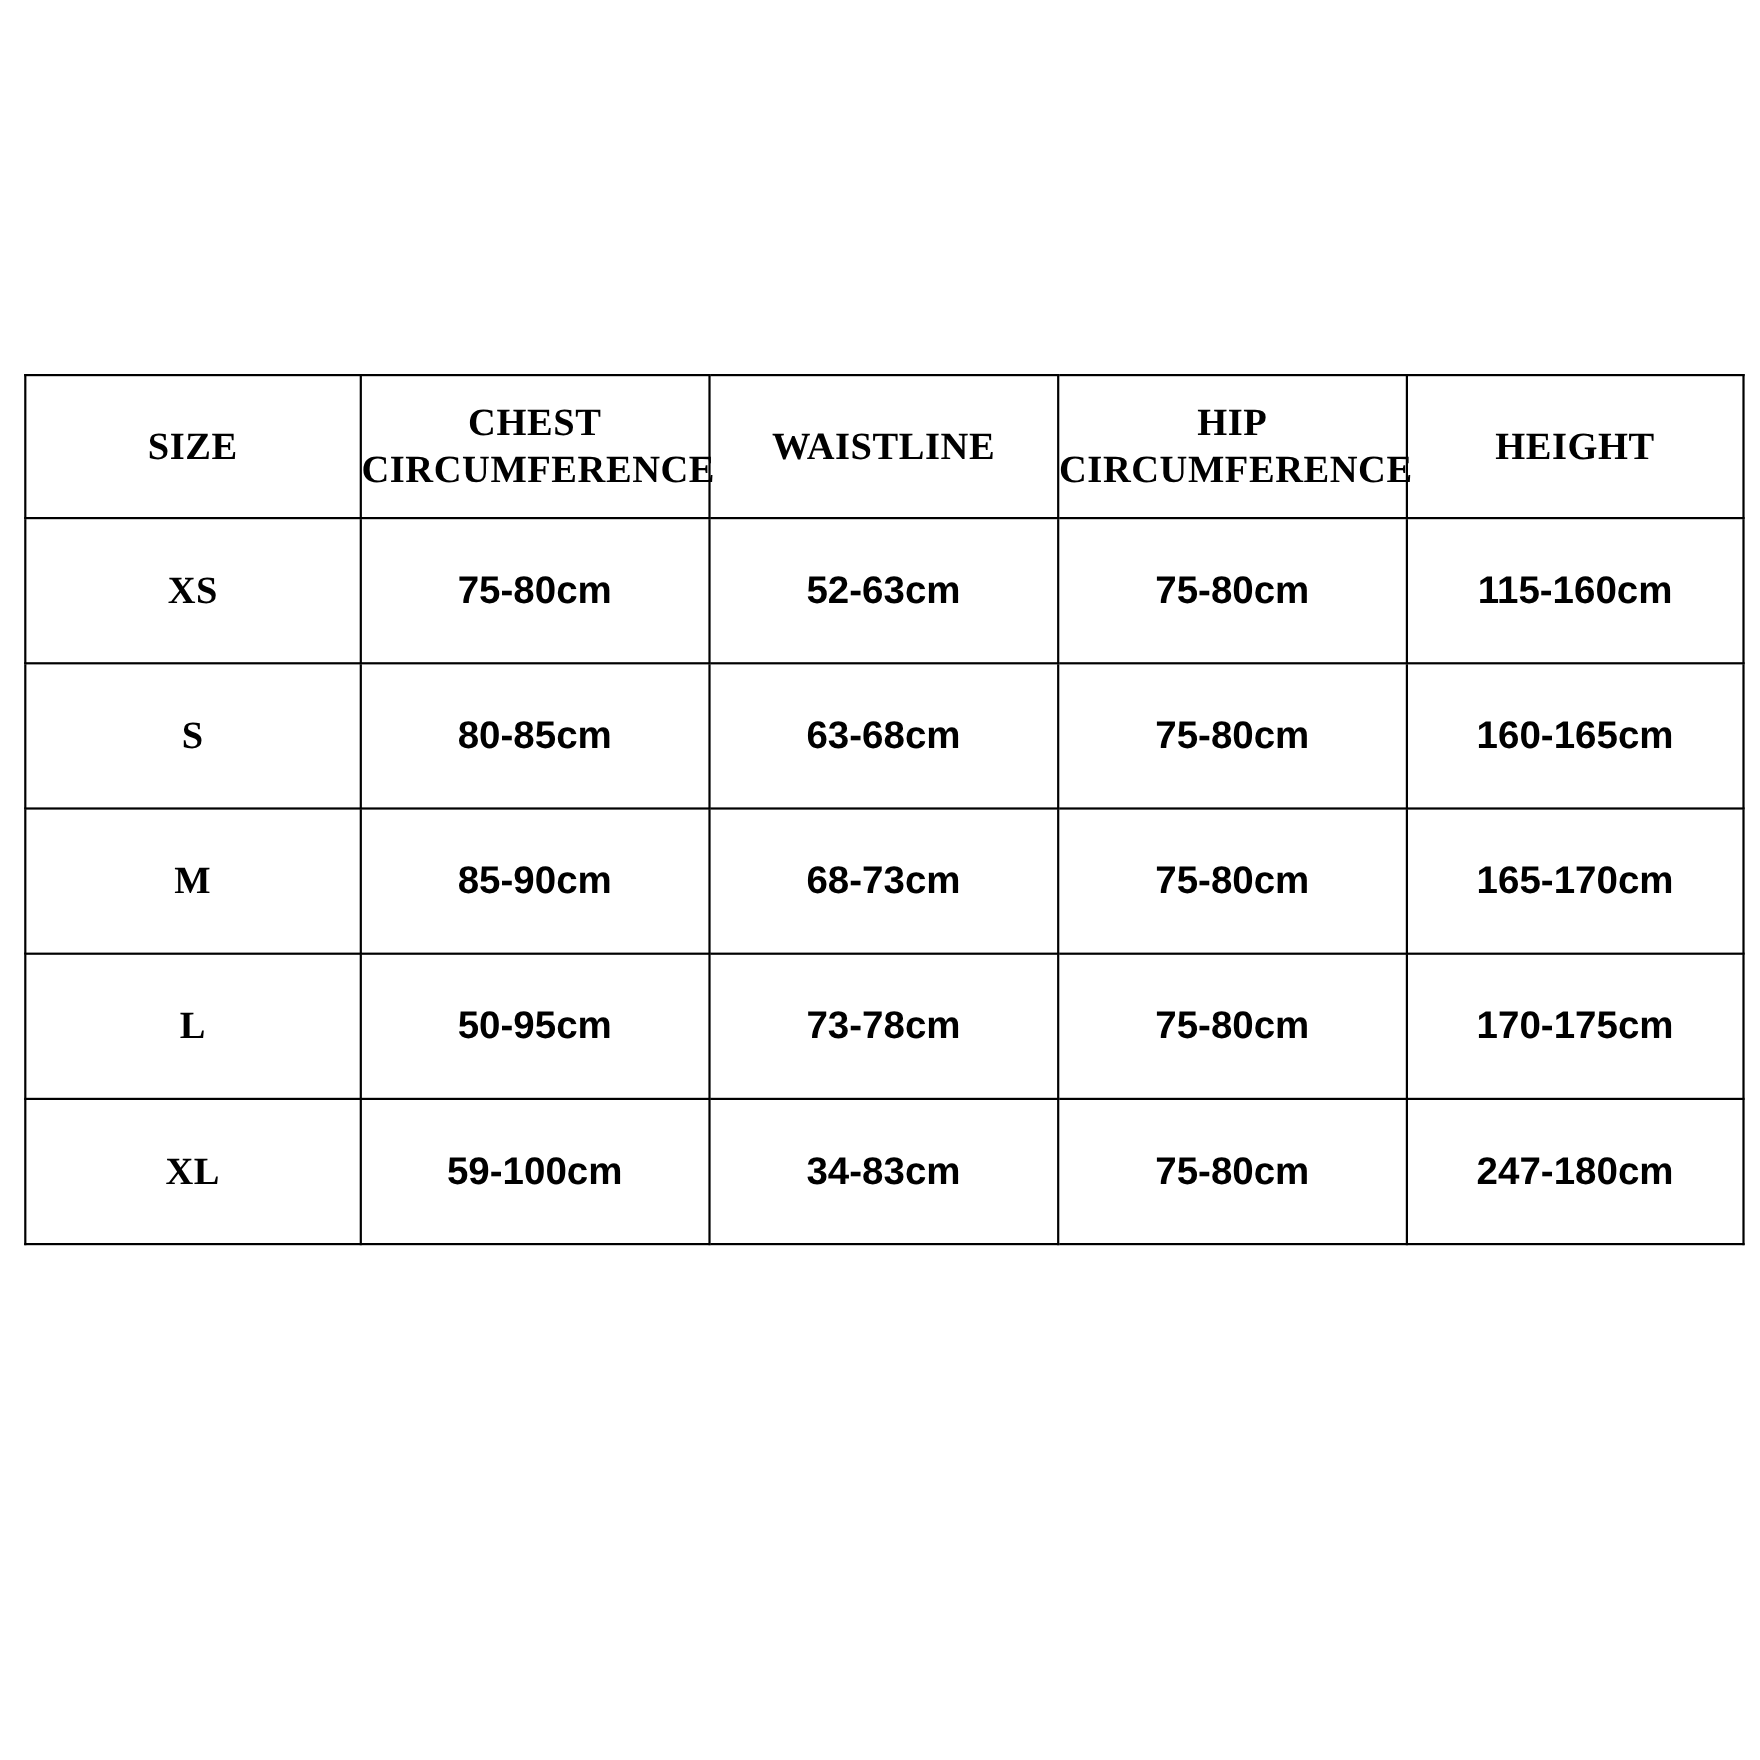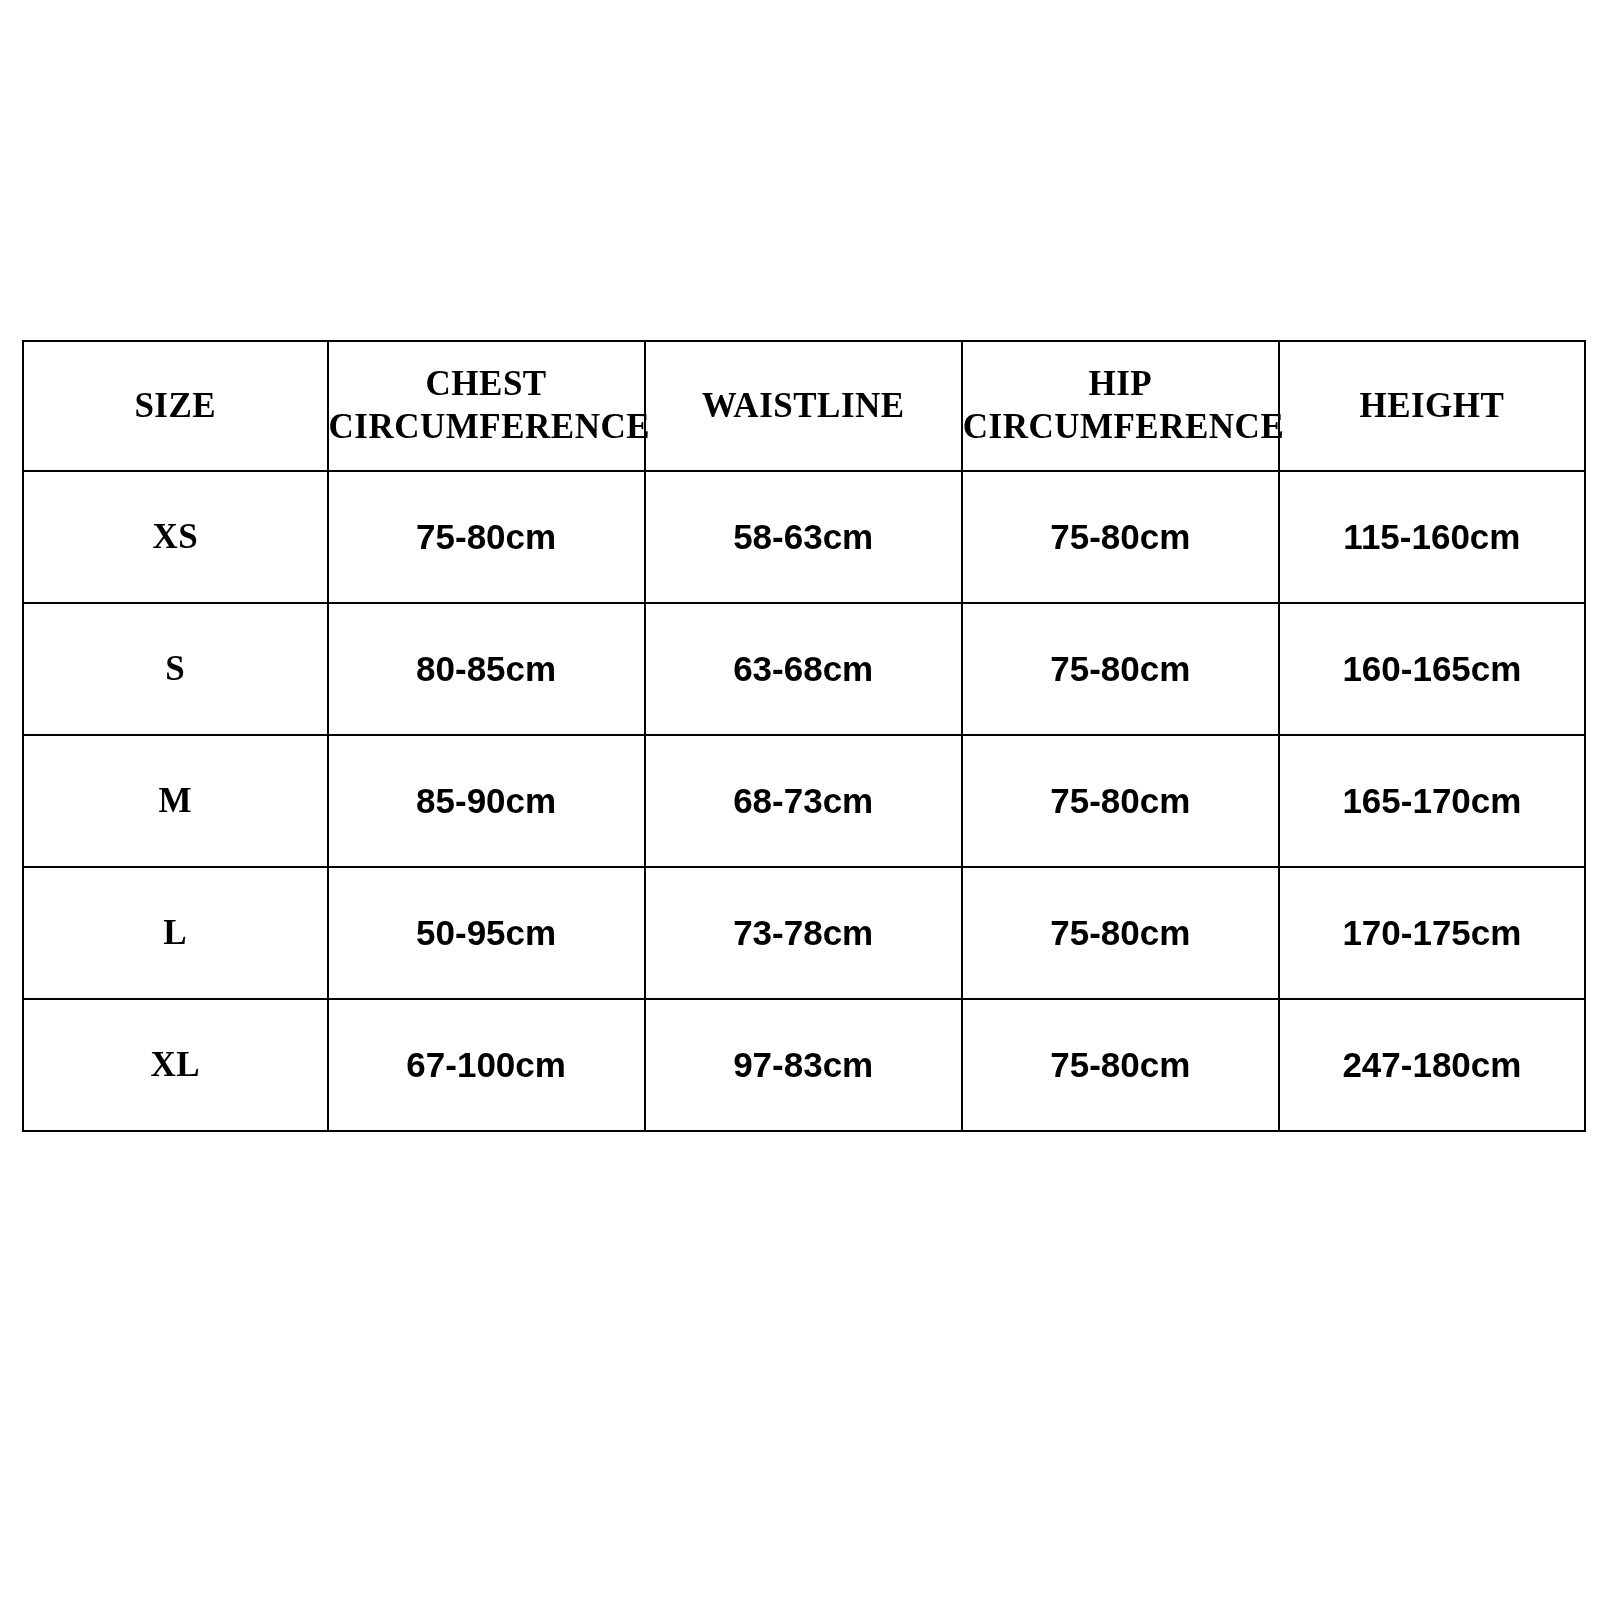--- a/index.html
+++ b/index.html
@@ -96,21 +96,21 @@
         </th>
         <th>
           <span class="hdr-line">HEIGHT</span>
         </th>
       </tr>
     </thead>
     <tbody>
       <tr>
         <td class="size-cell">XS</td>
         <td class="val-cell">75-80cm</td>
-        <td class="val-cell">58-63cm</td>
+        <td class="val-cell">52-63cm</td>
         <td class="val-cell">75-80cm</td>
         <td class="val-cell">115-160cm</td>
       </tr>
       <tr>
         <td class="size-cell">S</td>
         <td class="val-cell">80-85cm</td>
         <td class="val-cell">63-68cm</td>
         <td class="val-cell">75-80cm</td>
         <td class="val-cell">160-165cm</td>
       </tr>
@@ -123,20 +123,20 @@
       </tr>
       <tr>
         <td class="size-cell">L</td>
         <td class="val-cell">50-95cm</td>
         <td class="val-cell">73-78cm</td>
         <td class="val-cell">75-80cm</td>
         <td class="val-cell">170-175cm</td>
       </tr>
       <tr>
         <td class="size-cell">XL</td>
-        <td class="val-cell">67-100cm</td>
-        <td class="val-cell">97-83cm</td>
+        <td class="val-cell">59-100cm</td>
+        <td class="val-cell">34-83cm</td>
         <td class="val-cell">75-80cm</td>
         <td class="val-cell">247-180cm</td>
       </tr>
     </tbody>
   </table>
 </div>
 
 </body></html>

